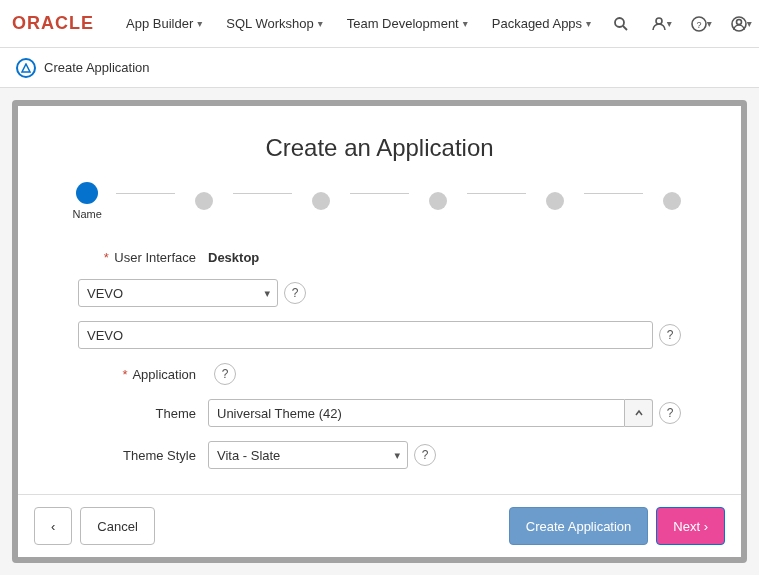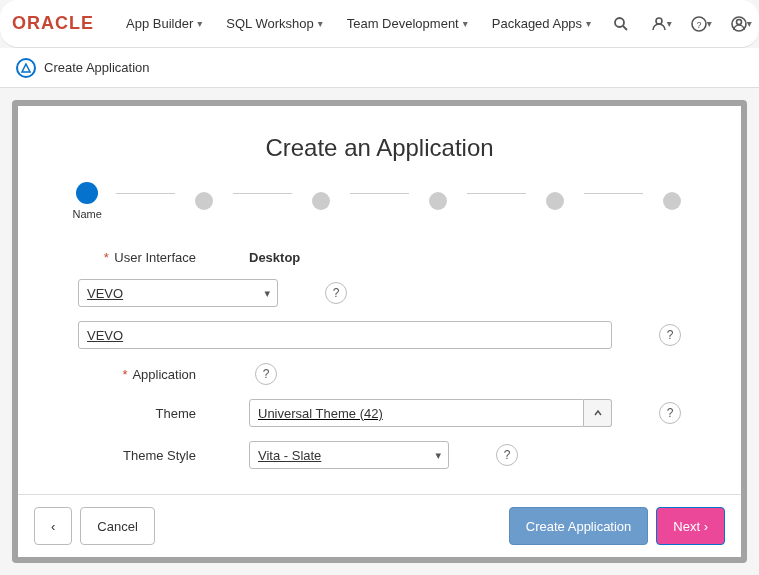--- a/index.html
+++ b/index.html
@@ -5,21 +5,20 @@
     * { box-sizing: border-box; margin: 0; padding: 0; }
     body { font-family: Arial, sans-serif; font-size: 13px; background: #f5f5f5; width: 759px; height: 575px; overflow: hidden; }
 
     
     .top-nav {
       display: flex; align-items: center;
       background: #fff;
       border-bottom: 1px solid #ddd;
       height: 48px;
       padding: 0 12px;
-      border-radius: 18px;
     }
     .oracle-logo {
       display: flex; align-items: center; margin-right: 20px;
     }
     .oracle-logo-text {
       font-size: 18px; font-weight: bold;
       color: #C74634; letter-spacing: 1px;
     }
     .nav-items {
       display: flex; align-items: center; flex: 1; text-align: right;
@@ -107,37 +106,35 @@
     }
 
     
     .form-area {
       padding: 10px 60px;
       flex: 1;
     }
     .form-row {
       display: flex; align-items: center;
       margin-bottom: 14px;
-      gap: 41px;
     }
     .form-label {
       text-align: right;
       width: 130px;
       font-size: 13px; color: #333;
       padding-right: 12px;
       flex-shrink: 0;
     }
     .form-required {
       color: #C74634; margin-right: 2px;
     }
     .form-control {
       flex: 1; height: 28px; border: 1px solid #bbb; border-radius: 3px;
       padding: 0 8px; font-size: 13px; color: #333;
       background: #fff;
-      text-decoration: underline;
     }
     .form-select {
       appearance: none; cursor: pointer;
     }
     .select-wrapper {
       position: relative; display: flex; align-items: center;
     }
     .select-wrapper .form-control { padding-right: 28px; }
     .select-arrow {
       position: absolute; right: 8px;
@@ -150,21 +147,21 @@
     }
     .desktop-value {
       font-size: 13px; font-weight: 600; color: #333;
     }
     .app-num-input {
       width: 80px; flex: none; text-align: right;
     }
 
     
     .theme-wrapper {
-      display: flex; align-items: flex-end; flex: 1; gap: 0; text-decoration: underline;
+      display: flex; align-items: flex-end; flex: 1; gap: 0;
     }
     .theme-input {
       flex: 1; height: 28px; border: 1px solid #bbb; border-radius: 3px 0 0 3px;
       padding: 0 8px; font-size: 13px; color: #333; background: #fff;
     }
     .theme-btn {
       width: 28px; height: 28px; border: 1px solid #bbb; border-left: none;
       border-radius: 0 3px 3px 0; background: #f5f5f5;
       cursor: pointer; display: flex; align-items: center; justify-content: center;
       color: #555; font-size: 12px;

